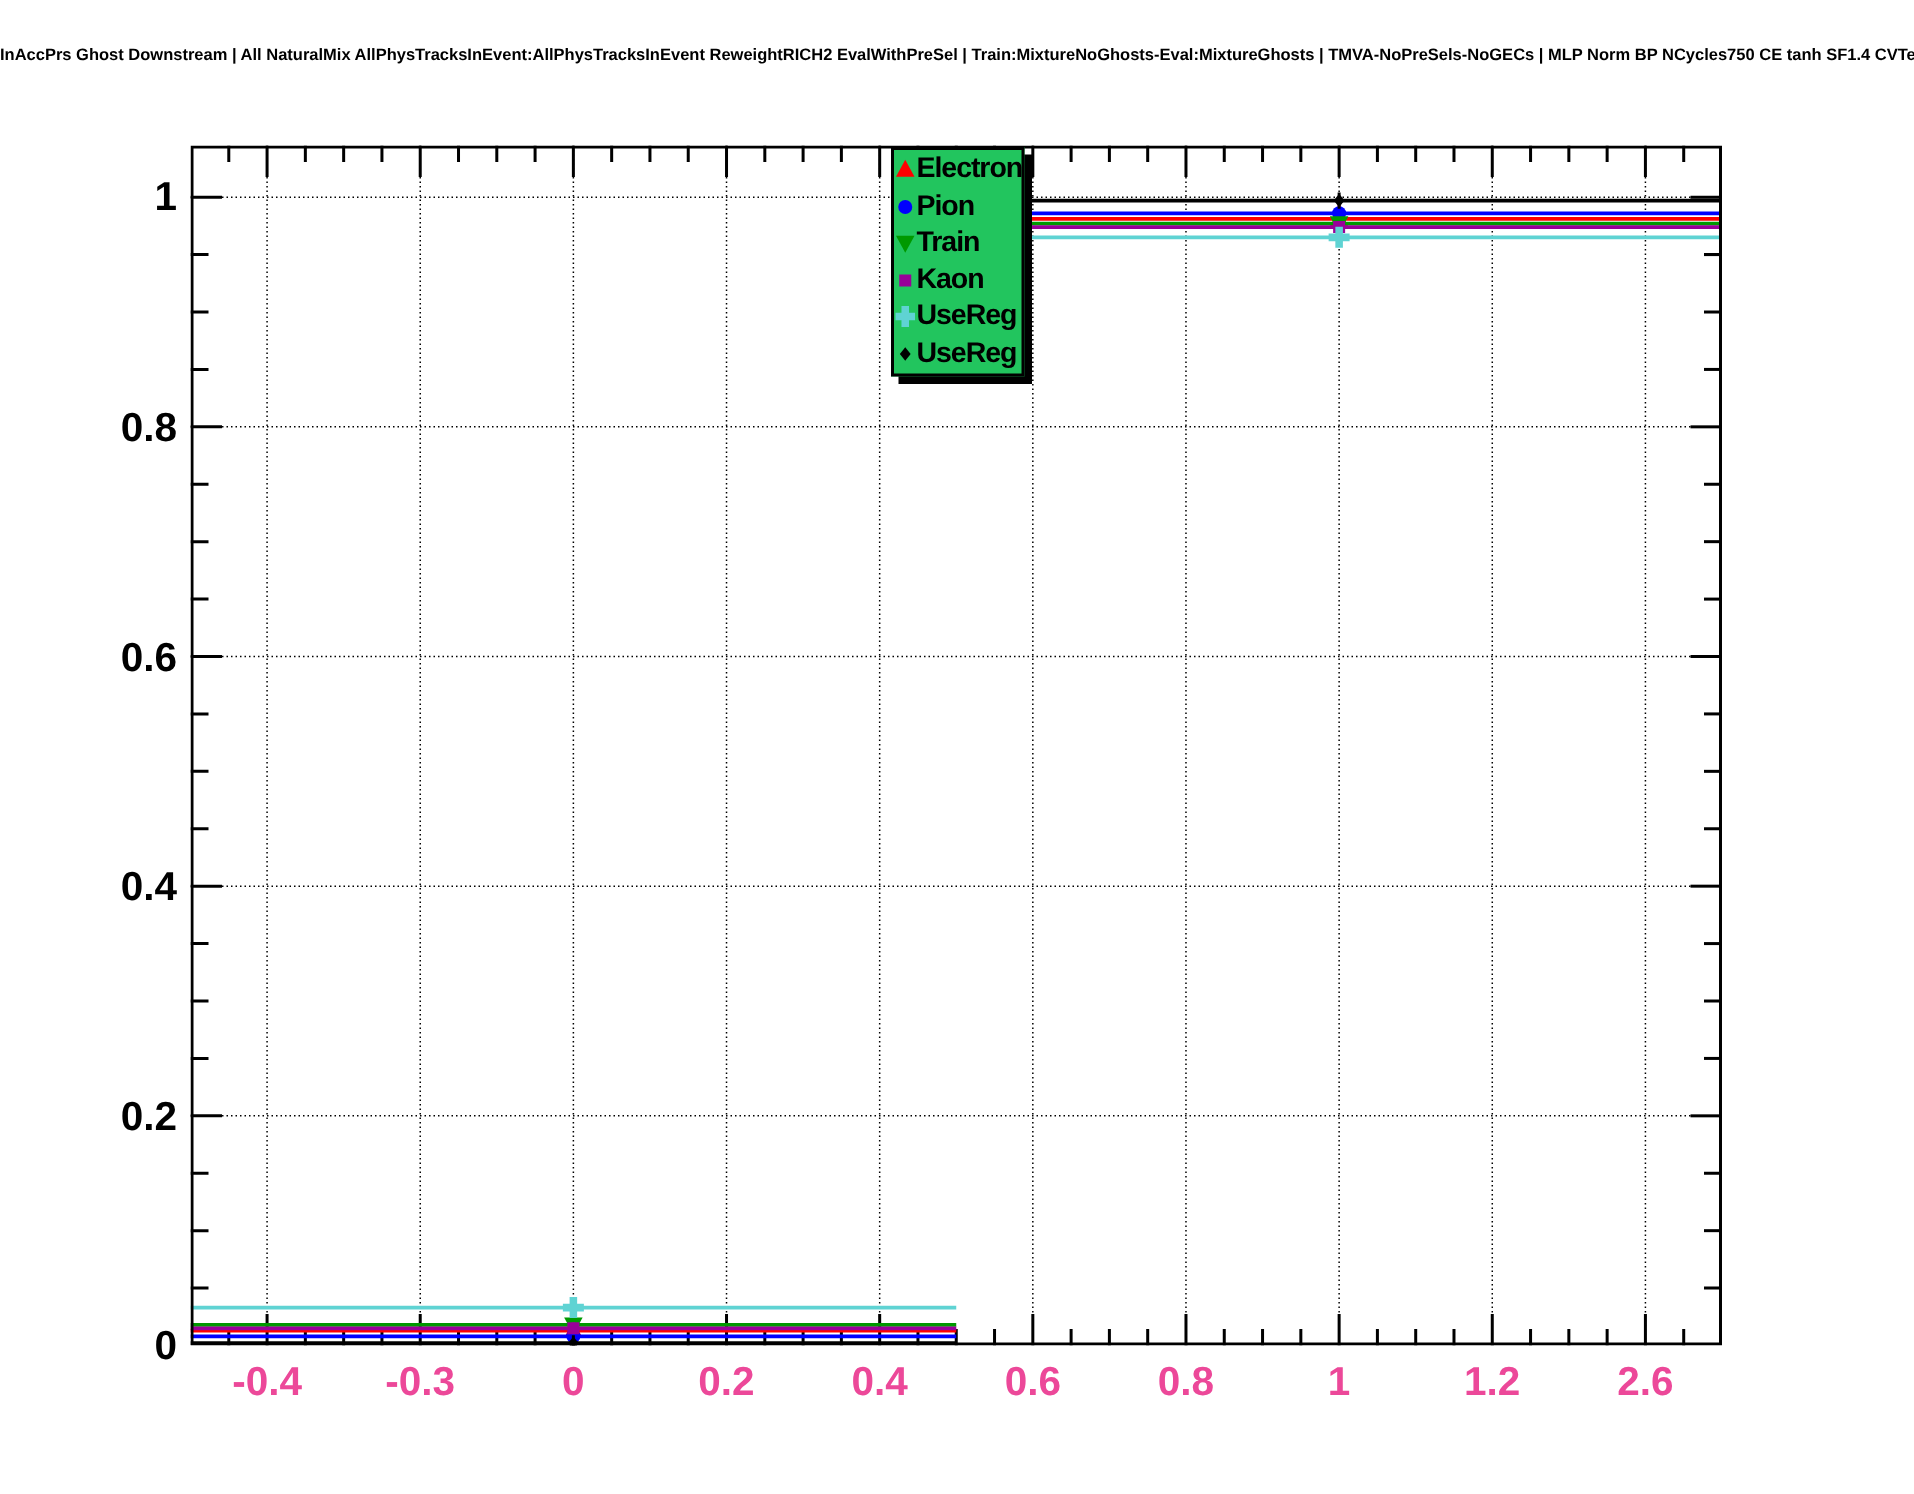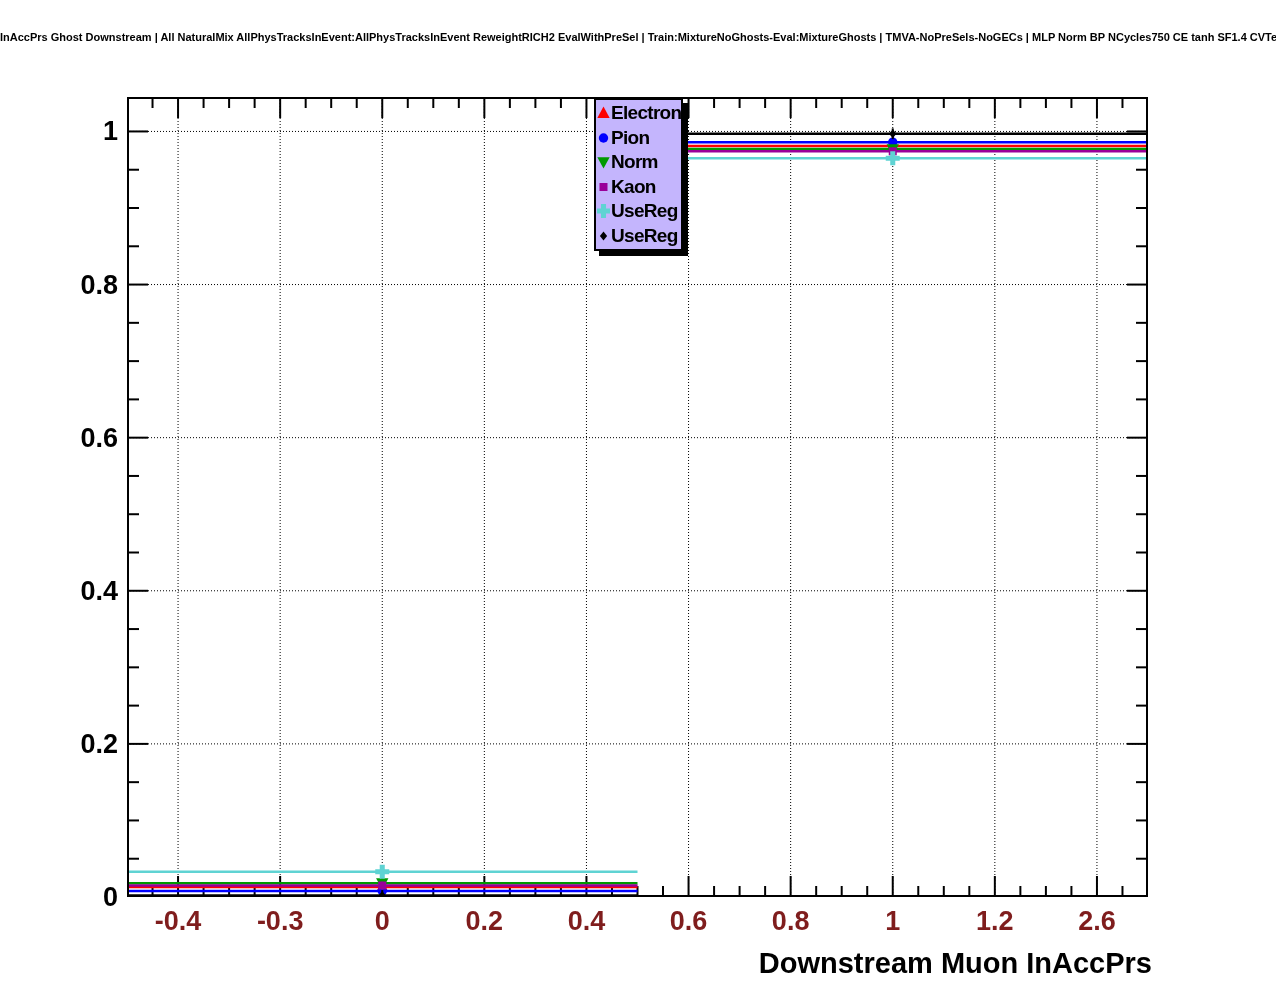--- a/index.html
+++ b/index.html
@@ -8,33 +8,33 @@
     font-family:"Liberation Sans", sans-serif;overflow:hidden;
   }
   #canvas{position:absolute;left:0;top:0;width:1276px;height:996px;background:#ffffff;}
   #page-title{
     position:absolute;left:0;top:31px;width:1276px;text-align:center;
     font-size:11px;font-weight:bold;color:#000;white-space:nowrap;
   }
   #plot-svg{position:absolute;left:127px;top:97px;}
   .xtick{
     position:absolute;width:100px;text-align:center;top:906px;
-    font-size:27px;font-weight:bold;color:#7f1d1d;
+    font-size:27px;font-weight:bold;color:#ec4899;
   }
   .ytick{
     position:absolute;left:18px;width:100px;text-align:right;
     font-size:27px;font-weight:bold;color:#000;height:30px;line-height:30px;
   }
   #x-axis-title{
     position:absolute;right:124px;top:947px;
     font-size:29px;font-weight:bold;color:#000;white-space:nowrap;
   }
   #legend{
     position:absolute;left:594px;top:98px;width:89px;height:153px;
-    background:#c4b5fd;border:2px solid #000;box-shadow:5px 5px 0 0 #000;
+    background:#22c55e;border:2px solid #000;box-shadow:5px 5px 0 0 #000;
     display:flex;flex-direction:column;justify-content:space-around;
     box-sizing:border-box;padding:1px 0 1px 1px;z-index:5;
   }
   .legend-row{display:flex;align-items:center;height:24px;overflow:visible;}
   .legend-row svg{flex:0 0 13px;margin-right:1px;}
   .legend-label{
     font-size:19px;font-weight:bold;color:#000;letter-spacing:-0.7px;white-space:nowrap;
   }
 </style>
 </head>
@@ -240,42 +240,41 @@
       <div class="legend-row">
         <svg width="13" height="14">
           <circle cx="6.5" cy="7" r="4.675" fill="#0000ff"></circle>
         </svg>
         <span class="legend-label">Pion</span>
       </div>
       <div class="legend-row">
         <svg width="13" height="14">
           <polygon points="0.3250000000000002,2.125 12.675,2.125 6.5,13.5" fill="#009900"></polygon>
         </svg>
-        <span class="legend-label">Norm</span>
+        <span class="legend-label">Train</span>
       </div>
       <div class="legend-row">
         <svg width="13" height="14">
           <rect x="2.5" y="3" width="8" height="8" fill="#990099"></rect>
         </svg>
         <span class="legend-label">Kaon</span>
       </div>
       <div class="legend-row">
         <svg width="13" height="14">
           <path d="M3.98,0 h5.04 v4.48 h4.48 v5.04 h-4.48 v4.48 h-5.04 v-4.48 h-4.48 v-5.04 h4.48 Z" fill="#5fd3d3"></path>
         </svg>
         <span class="legend-label">UseReg</span>
       </div>
       <div class="legend-row">
         <svg width="13" height="14">
           <polygon points="6.5,2.5 10.1,7 6.5,11.5 2.9,7" fill="#000000"></polygon>
         </svg>
         <span class="legend-label">UseReg</span>
       </div>
     </div>
-  <div id="x-axis-title">Downstream Muon InAccPrs</div>
 <div class="xtick" style="left: 128.05px;">-0.4</div>
     <div class="xtick" style="left: 230.15px;">-0.3</div>
     <div class="xtick" style="left: 332.25px;">0</div>
     <div class="xtick" style="left: 434.35px;">0.2</div>
     <div class="xtick" style="left: 536.45px;">0.4</div>
     <div class="xtick" style="left: 638.55px;">0.6</div>
     <div class="xtick" style="left: 740.65px;">0.8</div>
     <div class="xtick" style="left: 842.75px;">1</div>
     <div class="xtick" style="left: 944.85px;">1.2</div>
     <div class="xtick" style="left: 1046.95px;">2.6</div>

